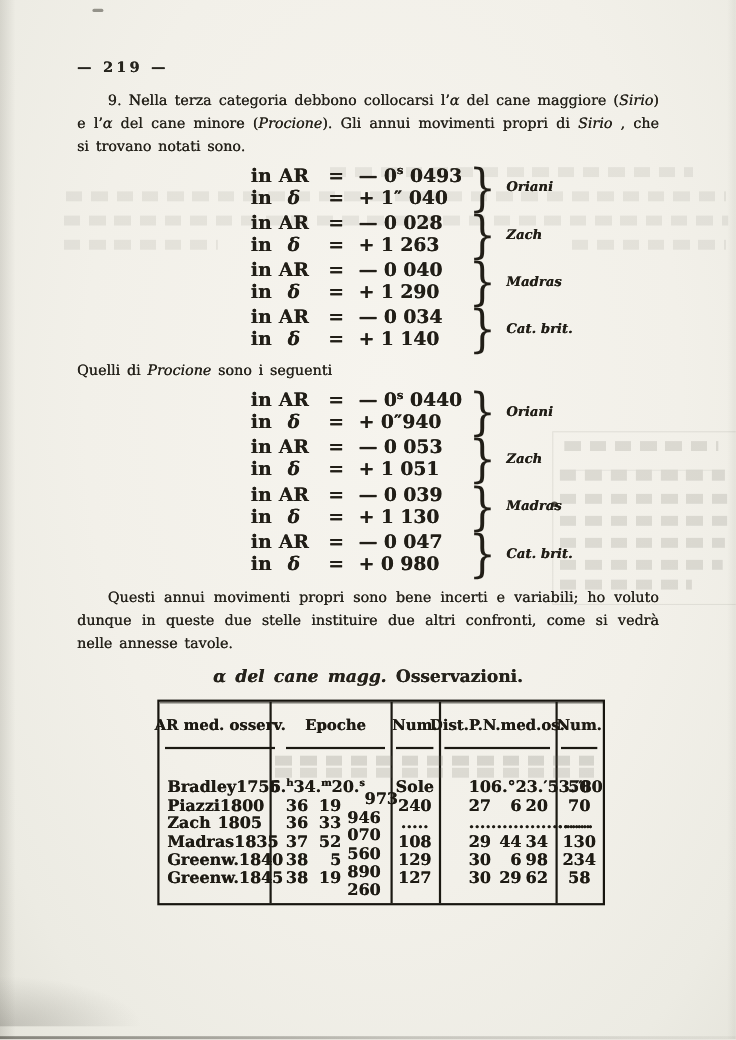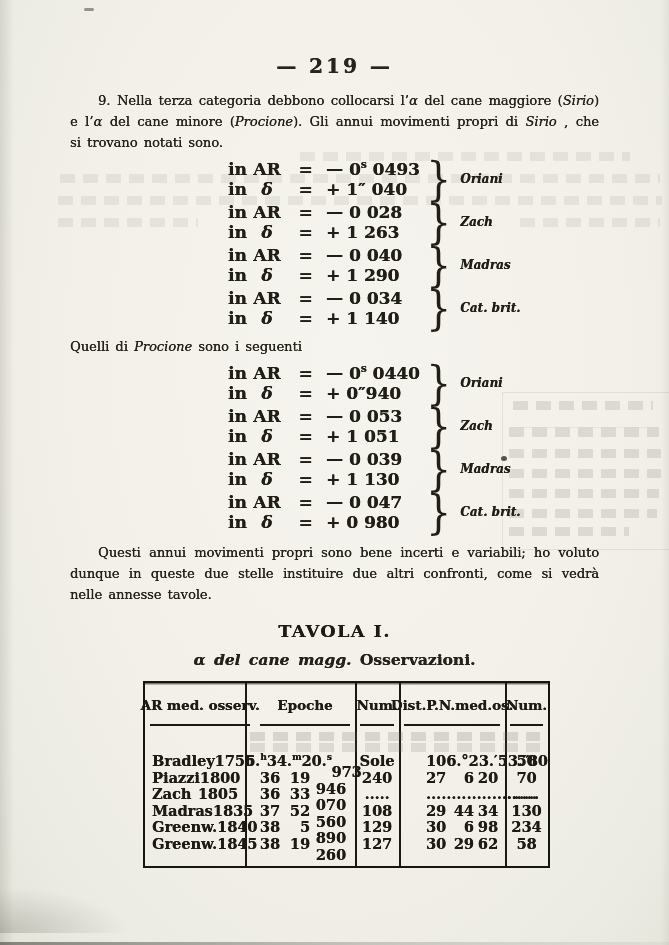--- a/index.html
+++ b/index.html
@@ -49,22 +49,21 @@
   
   .content {
     position: relative; z-index: 1;
     padding: 0 70px;
     text-shadow: 0.25px 0 0 currentColor;
   }
   .it { font-style: italic; }
   sup { font-size: 62%; vertical-align: super; line-height: 0; }
   .pagenum {
     margin-top: 54px;
-    text-align: center;
-    font-size: 20px; font-weight: bold; letter-spacing: 3px;
+    font-size: 13px; font-weight: bold; letter-spacing: 3px;
   }
   .para {
     margin: 12px 0 0 0;
     font-size: 13px; line-height: 21px;
     text-align: justify; word-spacing: 2px;
     color: #25221b;
   }
   .indent { text-indent: 28px; }
   
   .eq-list { margin-top: 6px; }
@@ -312,21 +311,20 @@
               <span class="val">+ 0 980</span>
             </div>
           </div>
           <span class="brace">}</span>
           <span class="src">Cat. brit.</span>
         </div>
       </div>
 
     <p class="para indent" style="margin-top:10px;">Questi annui movimenti propri sono bene incerti e variabili; ho voluto dunque in queste due stelle instituire due altri confronti, come si vedrà nelle annesse tavole.</p>
 
-    <h2 class="tavola-title">TAVOLA I.</h2>
     <p class="tavola-subtitle"><span class="it">α del cane magg.</span> Osservazioni.</p>
 
     <div class="obs-table">
       <div class="vline" style="left:100px;"></div>
       <div class="vline" style="left:210px;"></div>
       <div class="vline" style="left:254px;"></div>
       <div class="vline" style="left:360px;"></div>
 
       <div class="thead">
         <div class="hcell" style="width:110px;">

